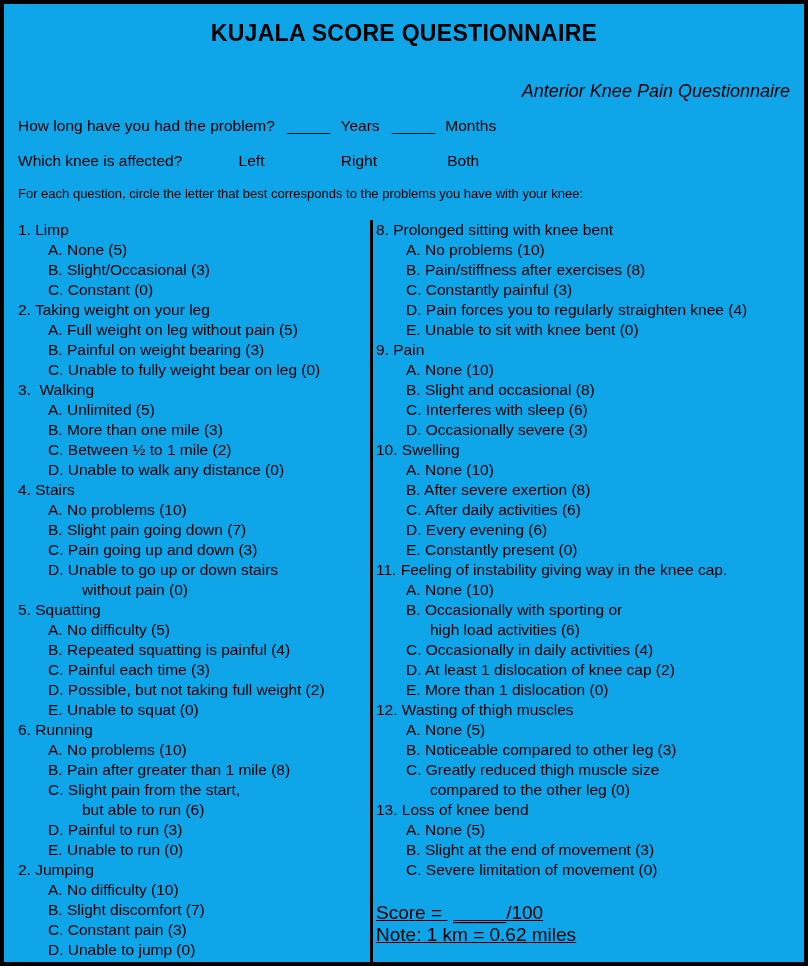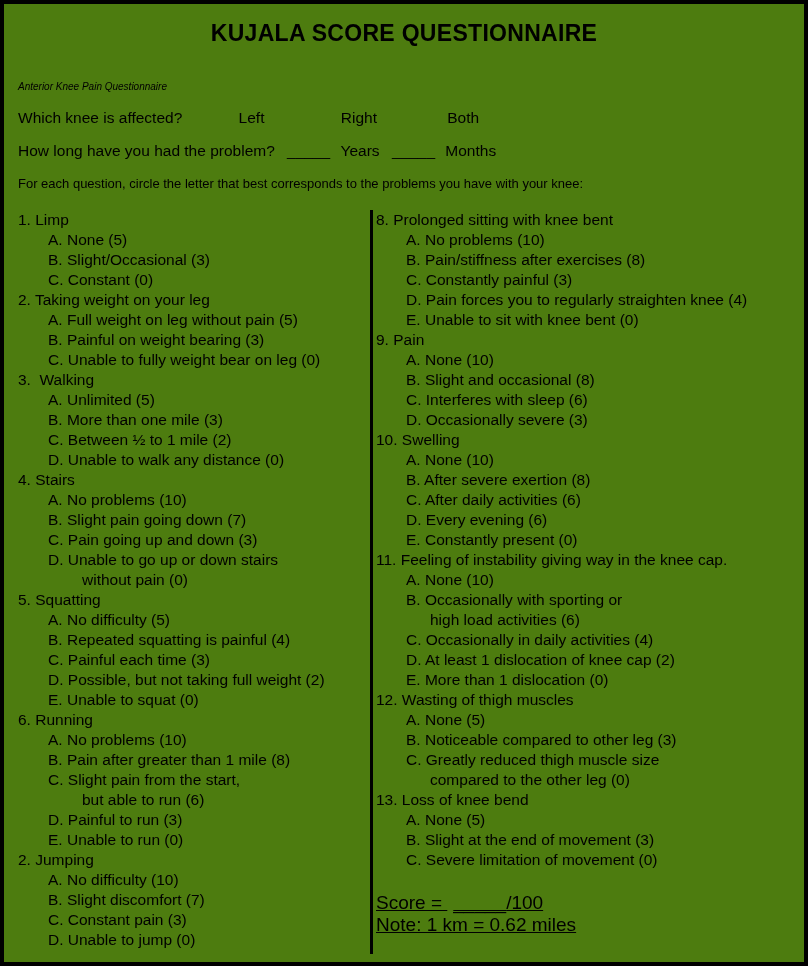--- a/index.html
+++ b/index.html
@@ -4,36 +4,37 @@
 <style>
   * { margin: 0; padding: 0; box-sizing: border-box; }
   html, body { background: #d9d9d9; }
   body {
     width: 808px; height: 966px;
     font-family: "Liberation Sans", "DejaVu Sans", sans-serif;
     color: #000;
   }
   .page {
     width: 808px; height: 966px;
-    background: #4d7c0f;
+    background: #0ea5e9;
     border: 4px solid #000;
     padding: 0 14px;
     overflow: hidden;
   }
   .title {
     text-align: center;
     font-size: 23px;
     font-weight: bold;
     letter-spacing: 0.3px;
     margin-top: 16px;
   }
   .subtitle {
     font-style: italic;
-    font-size: 10px;
+    font-size: 18px;
     margin-top: 34px;
+    text-align: right;
   }
   .row { font-size: 15.5px; }
   .knee-row { margin-top: 17px; }
   .knee-opt { display: inline-block; }
   .opt-0 { margin-left: 52px; }
   .opt-1 { margin-left: 72px; }
   .opt-2 { margin-left: 66px; }
   .duration-row { margin-top: 15px; }
   .duration-row .blank { margin-left: 8px; }
   .duration-row .unit { margin-left: 6px; }
@@ -55,33 +56,33 @@
 </style>
 </head>
 <body>
 
 <div class="page">
 
   <div class="title">KUJALA SCORE QUESTIONNAIRE</div>
 
   <div class="subtitle">Anterior Knee Pain Questionnaire</div>
 
-  <div class="row knee-row">
-    <span>Which knee is affected?</span>
-    <span class="knee-opt opt-0">Left</span>
-    <span class="knee-opt opt-1">Right</span>
-    <span class="knee-opt opt-2">Both</span>
-  </div>
-
   <div class="row duration-row">
     <span>How long have you had the problem?</span>
     <span class="blank">_____</span>
     <span class="unit">Years</span>
     <span class="blank">_____</span>
     <span class="unit">Months</span>
+  </div>
+
+  <div class="row knee-row">
+    <span>Which knee is affected?</span>
+    <span class="knee-opt opt-0">Left</span>
+    <span class="knee-opt opt-1">Right</span>
+    <span class="knee-opt opt-2">Both</span>
   </div>
 
   <div class="instructions">For each question, circle the letter that best corresponds to the problems you have with your knee:</div>
 
   <div class="columns">
     <div class="col col-left">
       <div>
           <div class="question">
             <div class="q-heading">1. Limp</div>
             <div class="q-option">A. None (5)</div>

